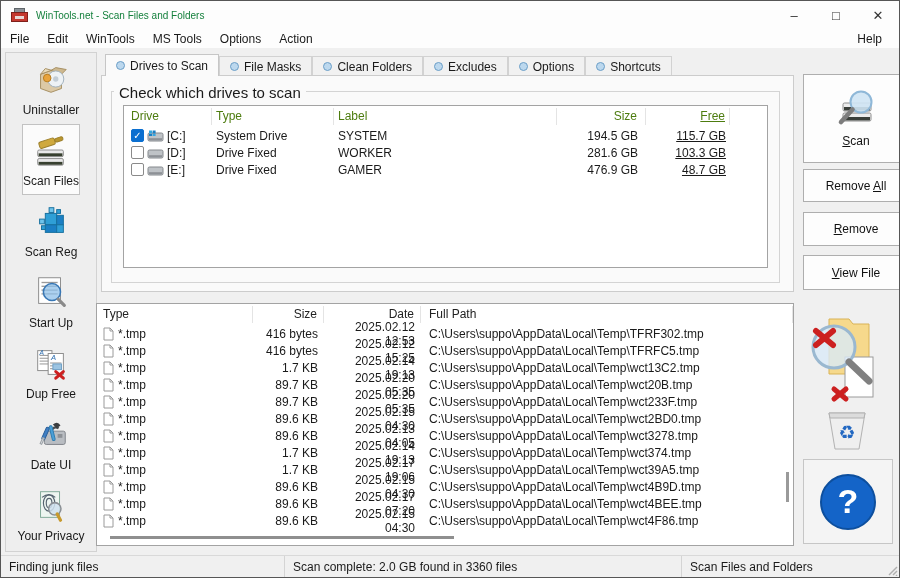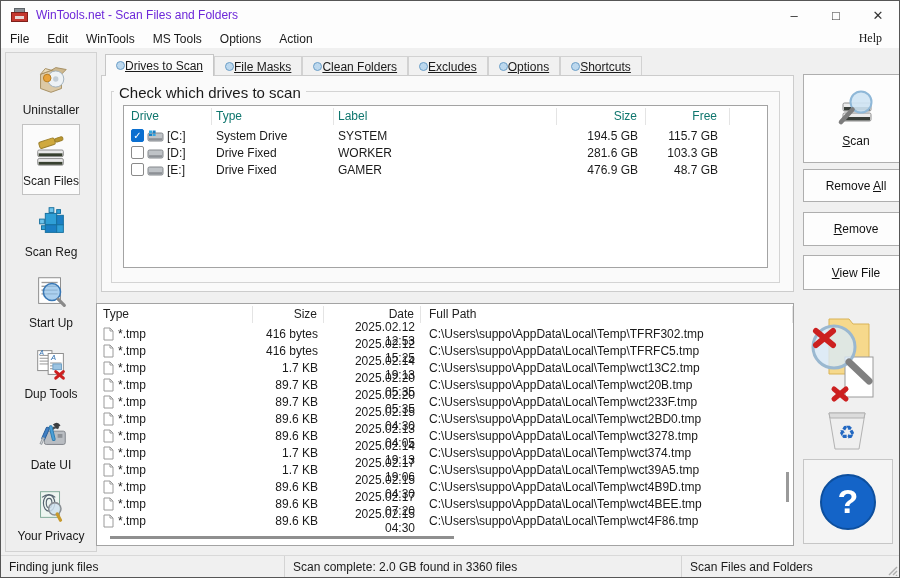--- a/index.html
+++ b/index.html
@@ -7,64 +7,64 @@
   .window { position:relative; width:900px; height:578px; background:#f0f0f0;
             border:1px solid #565656; overflow:hidden; font-size:12px; color:#1a1a1a; }
 
   
   .titlebar { position:absolute; left:0; top:0; right:0; height:28px; background:#fdfdfd;
               display:flex; align-items:center; }
   .app-icon { width:17px; height:14px; margin:0 8px 0 10px; position:relative; }
   .app-icon .lid { position:absolute; left:3px; top:0; width:11px; height:5px; background:#8a9096; border:1px solid #5f6569; }
   .app-icon .box { position:absolute; left:0; top:4px; width:17px; height:10px; background:#c4382f; border:1px solid #7e1f1a; }
   .app-icon .slot{ position:absolute; left:4px; top:8px; width:9px; height:3px; background:#e8d9d7; }
-  .title-text { font-size:12px; color:#6d28d9; }
+  .title-text { font-size:10px; color:#15803d; }
   .win-controls { margin-left:auto; display:flex; height:100%; }
   .win-btn { width:42px; height:100%; display:flex; align-items:center; justify-content:center;
              font-size:13px; color:#333; }
 
   
   .menubar { position:absolute; left:0; top:28px; right:0; height:19px; background:#fdfdfd;
              display:flex; align-items:center; }
   .menu-item { padding:1px 9px; }
-  .menu-help { position:absolute; right:8px;font-family:Liberation Serif, serif; }
+  .menu-help { position:absolute; right:8px; }
 
   
   .sidebar { position:absolute; left:4px; top:51px; width:92px; height:500px;
              background:#eeeeee; border:1px solid #d2d2d2; display:flex; flex-direction:column;align-items:center; }
   .side-item { height:71px; display:flex; flex-direction:column; align-items:center;
                justify-content:center; gap:2px; border:1px solid transparent; }
   .side-item.selected { background:#fbfbfb; border:1px solid #c2c2c2; }
   .side-label { font-size:12px; color:#1a1a1a; }
 
   
   .tabs { position:absolute; left:104px; top:53px; height:22px; display:flex; align-items:flex-end; }
-  .tab { display:flex; align-items:center; padding:0 10px; height:20px;
-         background:#f1f1f1; border:1px solid #d2d2d2; border-bottom:none; font-size:12px;text-decoration:underline; }
+  .tab { display:flex; align-items:center; gap:5px; padding:0 10px; height:20px;
+         background:#f1f1f1; border:1px solid #d2d2d2; border-bottom:none; font-size:12px; }
   .tab.active { height:22px; background:#fafafa; border-color:#c6c6c6; position:relative; z-index:3; }
   .tab-circle { width:9px; height:9px; border-radius:50%; background:#bcd8ee; border:1px solid #6b9ec7; }
 
   
   .tab-panel { position:absolute; left:100px; top:74px; width:693px; height:217px;
                background:#fafafa; border:1px solid #cccccc; z-index:2; }
   .groupbox { position:absolute; left:9px; top:15px; right:13px; bottom:8px;
               border:1px solid #d4d4d4; }
   .group-title { position:absolute; top:-8px; left:2px; background:#fafafa; padding:0 5px; font-size:15px; }
 
   
   .drives-table { position:absolute; left:11px; top:13px; right:11px; height:163px;
                   background:#fff; border:1px solid #a3a3a3; overflow:hidden; }
-  .dt-header { display:flex; height:21px; align-items:center; color:#0f766e; }
+  .dt-header { display:flex; height:21px; align-items:center; color:#4d7c0f; }
   .dt-header > div { border-right:1px solid #e4e4e4; height:17px; line-height:17px; }
   .dt-row { display:flex; height:17px; align-items:center; }
   .c-drive { width:88px; padding-left:7px; display:flex; align-items:center; gap:3px; }
   .c-type  { width:122px; padding-left:4px; }
   .c-label { width:223px; padding-left:4px; }
   .c-size  { width:89px; text-align:right; padding-right:8px; }
-  .c-free  { width:84px; text-align:right; padding-right:12px; }
+  .c-free  { width:84px; text-align:right; padding-right:4px;text-decoration:underline; }
   .checkbox { width:13px; height:13px; background:#fff; border:1px solid #8a8a8a; border-radius:2px;
               display:inline-flex; align-items:center; justify-content:center; flex:0 0 auto; }
   .checkbox.checked { background:#0b6fd0; border-color:#0b6fd0; color:#fff; font-size:10px; }
 
   
   .file-list { position:absolute; left:95px; top:302px; width:698px; height:243px;
                background:#fff; border:1px solid #a3a3a3; overflow:hidden; }
   .fl-header { display:flex; height:21px; align-items:center; color:#222; }
   .fl-header > div { border-right:1px solid #e4e4e4; height:17px; line-height:17px; }
   .fl-row { display:flex; height:17px; align-items:center; }
@@ -206,21 +206,21 @@
               <line x1="19" y1="23" x2="31" y2="23"></line>
               <line x1="19" y1="26" x2="31" y2="26"></line>
           </g>
           <rect x="22" y="21" width="9" height="6" fill="#9cc4e2" stroke="#6d9ec4"></rect>
           <g stroke="#cc2020" stroke-width="3.2" stroke-linecap="round">
             <line x1="25" y1="29" x2="33" y2="36"></line>
               <line x1="33" y1="29" x2="25" y2="36"></line>
           </g>
         </svg>
       </span>
-      <span class="side-label">Dup Tools</span>
+      <span class="side-label">Dup Free</span>
     </div>
     <div class="side-item">
       <span>
         <svg width="38" height="38" viewBox="0 0 40 40">
           <rect x="13" y="17" width="22" height="14" rx="2" fill="#b9bdc2" stroke="#7d8288"></rect>
           <rect x="27" y="20" width="5" height="4" fill="#8d9196"></rect>
           <path d="M20 17 q3 -6 8 -3" fill="none" stroke="#4a4e52" stroke-width="2.4"></path>
           <path d="M22 10 q5 -4 8 1 l-4 3 Z" fill="#3a3d40"></path>
           <g transform="rotate(24 12 24)">
             <rect x="10.5" y="12" width="3.4" height="14" rx="1.5" fill="#3f7fc4" stroke="#2b5f99"></rect>

